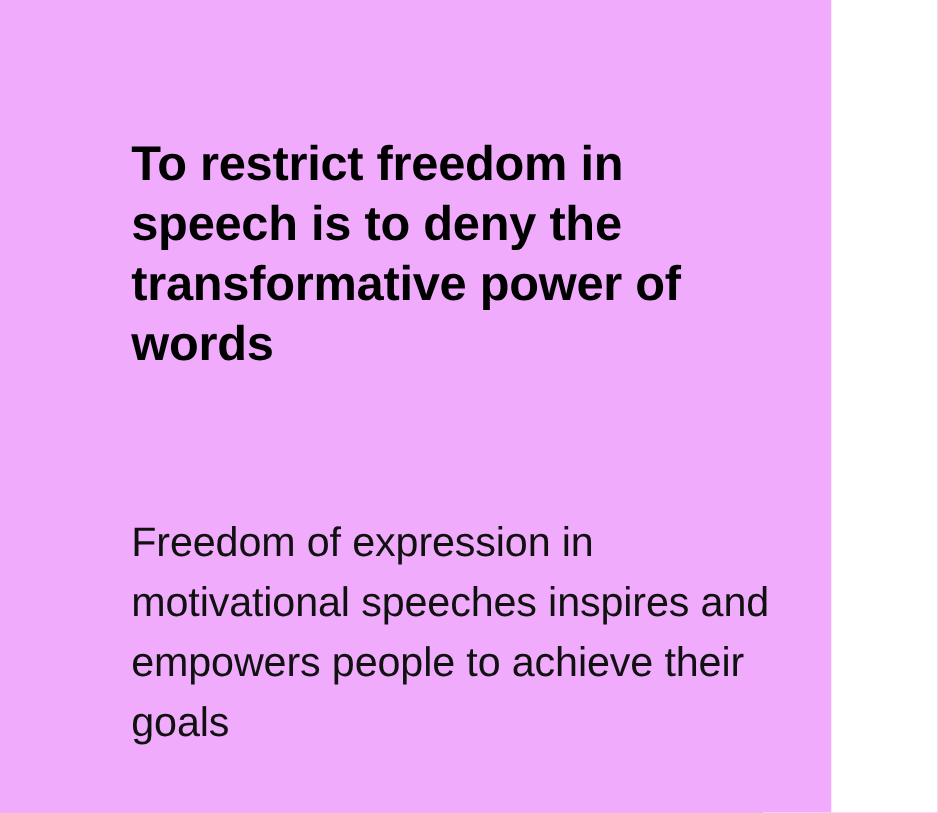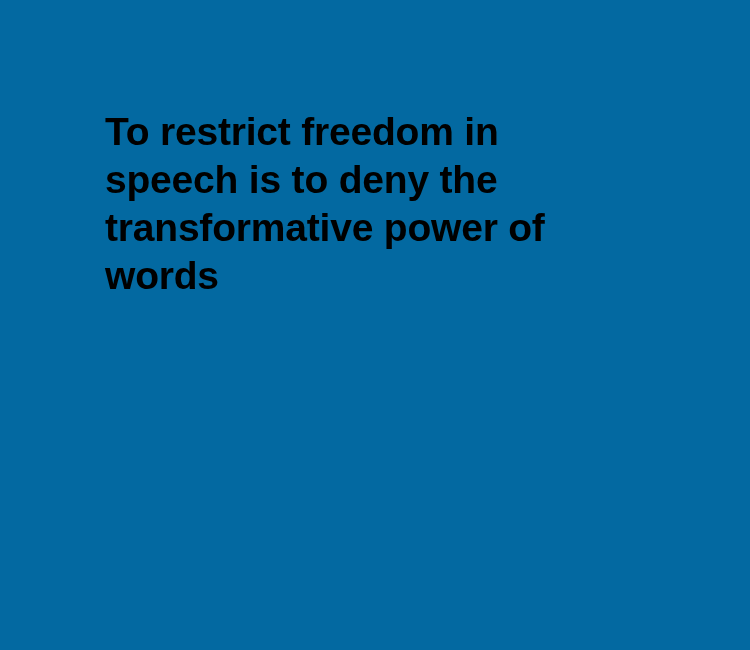--- a/index.html
+++ b/index.html
@@ -11,23 +11,23 @@
     width: 750px;
     height: 650px;
     background: #ffffff;
     font-family: "Liberation Sans", sans-serif;
     -webkit-font-smoothing: antialiased;
     overflow: hidden;
   }
 
   .page {
     position: relative;
-    width: 750px;
+    width: 665px;
     height: 650px;
-    background: #0369a1;
+    background: #f0abfc;
     box-sizing: border-box;
   }
 
   .content {
     position: absolute;
     left: 105px;
     top: 108px;
     width: 540px;
   }
 
@@ -64,15 +64,16 @@
 </head>
 <body>
 
 <div class="page">
   <div class="content">
 
     <h1 class="headline">To restrict freedom in speech is to deny the transformative power of words</h1>
 
     <div class="body-spacer"></div>
 
+    <p class="body-text">Freedom of expression in motivational speeches inspires and empowers people to achieve their goals</p>
 
   </div>
 </div>
 
 </body></html>

